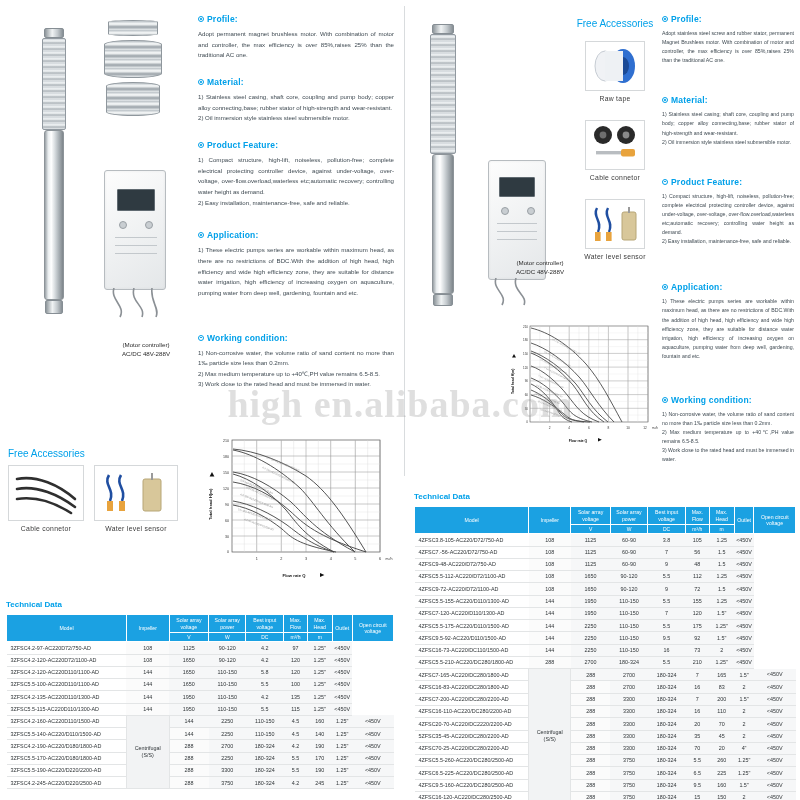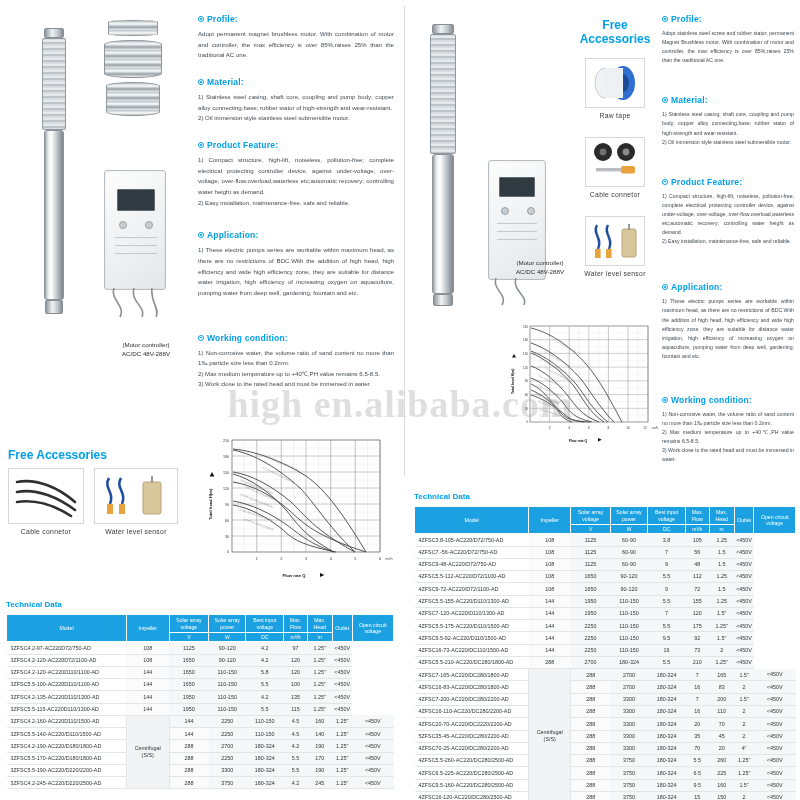--- a/index.html
+++ b/index.html
@@ -42,22 +42,22 @@
   .sec-body {
     color: #3f4a52;
     font-size: 6.1px;
     line-height: 1.75;
     text-align: justify;
   }
   .sec { margin-bottom: 14px; }
 
   .accessories-title {
     color: #00a0e9;
-    font-weight: bold;
-    font-size: 12px;
+    font-weight: normal;
+    font-size: 10px;
     margin-bottom: 6px;
   }
   .acc-box {
     border: 1px solid #d5d8da;
     background: #fff;
     display: flex;
     align-items: center;
     justify-content: center;
   }
   .acc-cap {

